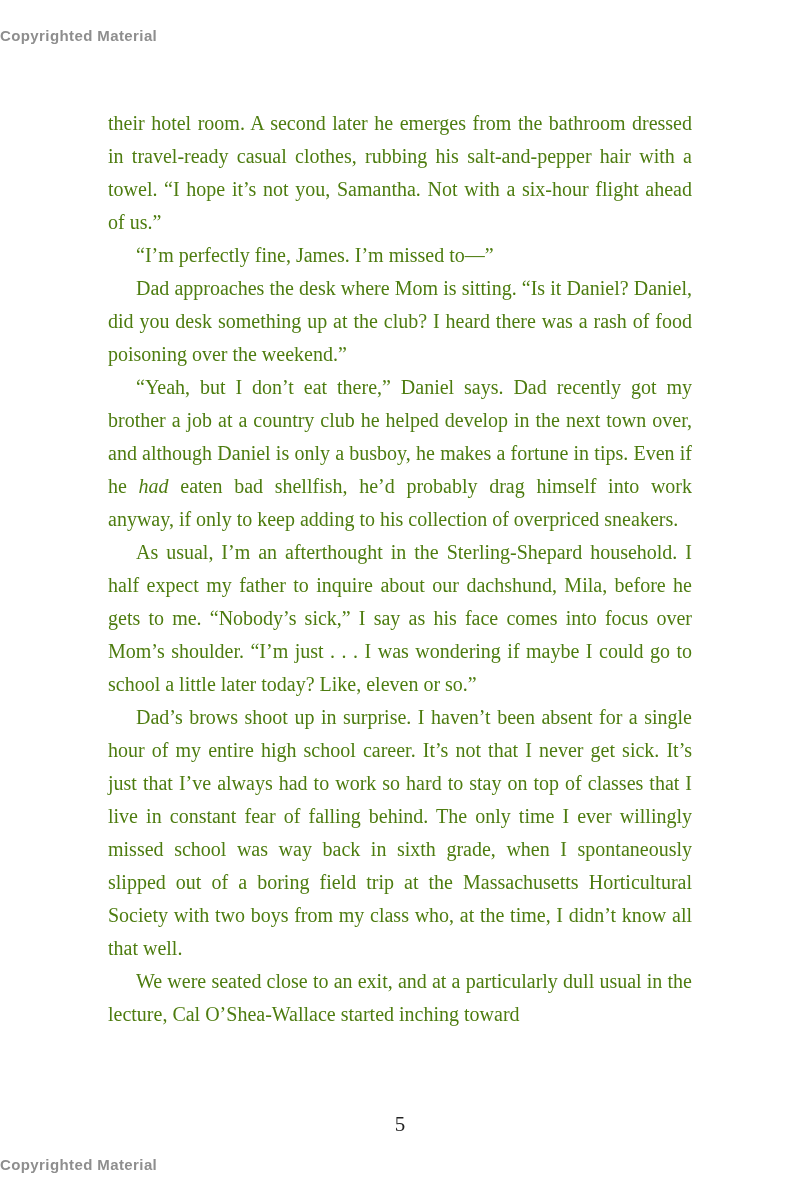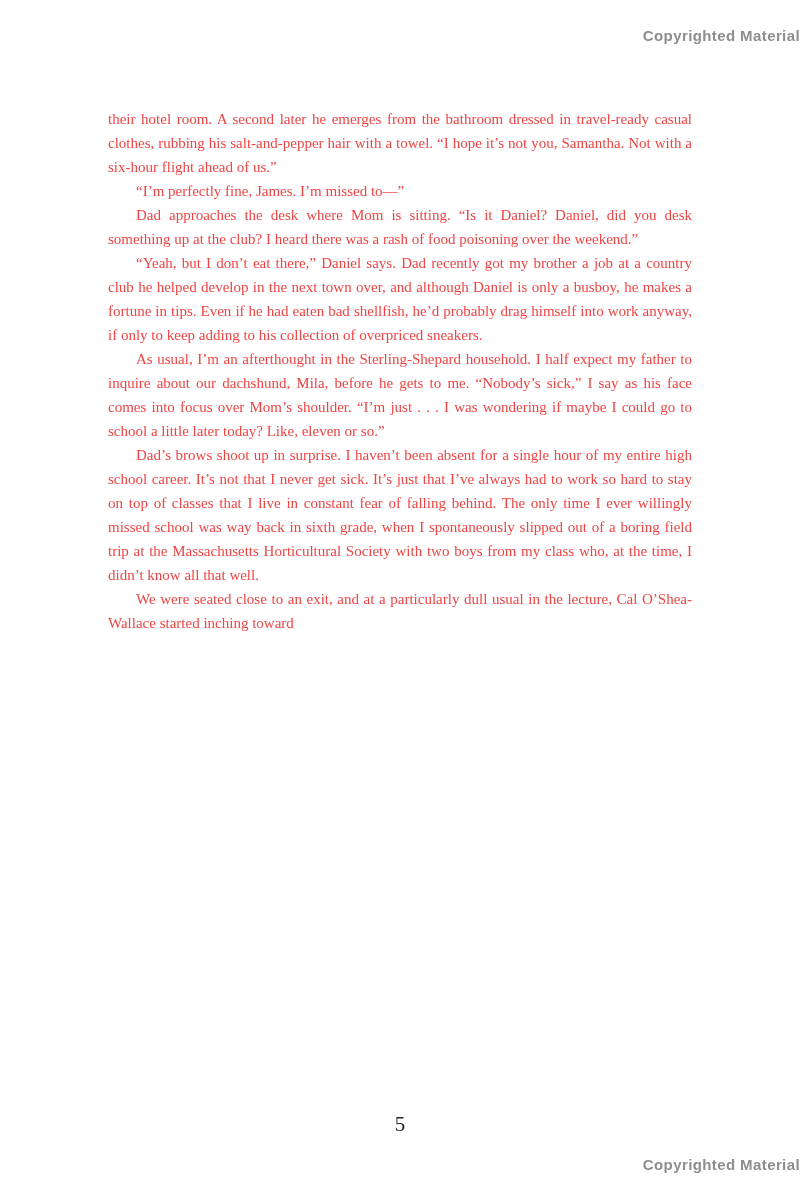--- a/index.html
+++ b/index.html
@@ -12,46 +12,46 @@
     width: 800px;
     height: 1200px;
     background: #ffffff;
     overflow: hidden;
     font-family: "Liberation Serif", serif;
   }
   .copyright {
     position: absolute;
     left: 0;
     width: 100%;
-    text-align: right;
+    text-align: left;
     font-family: "Liberation Sans", sans-serif;
     font-weight: bold;
     font-size: 15px;
     letter-spacing: 0.4px;
     color: #8e8e8e;
   }
   .copyright.top { top: 27px; }
   .copyright.bottom { top: 1156px; }
   .text-block {
     position: absolute;
     left: 108px;
     top: 107px;
     width: 584px;
-    font-size: 15px;
-    line-height: 24px;
-    color: #ef4444;
+    font-size: 20px;
+    line-height: 33px;
+    color: #4d7c0f;
     text-align: justify;
   }
   .text-block p {
     margin: 0;
     padding: 0;
     text-indent: 28px;
   }
   .text-block p.no-indent { text-indent: 0; }
-  .italic { }
+  .italic { font-style: italic; }
   .page-number {
     position: absolute;
     left: 0;
     top: 1112px;
     width: 100%;
     text-align: center;
     font-size: 21px;
     color: #222222;
     font-family: "Liberation Serif", serif;
   }

